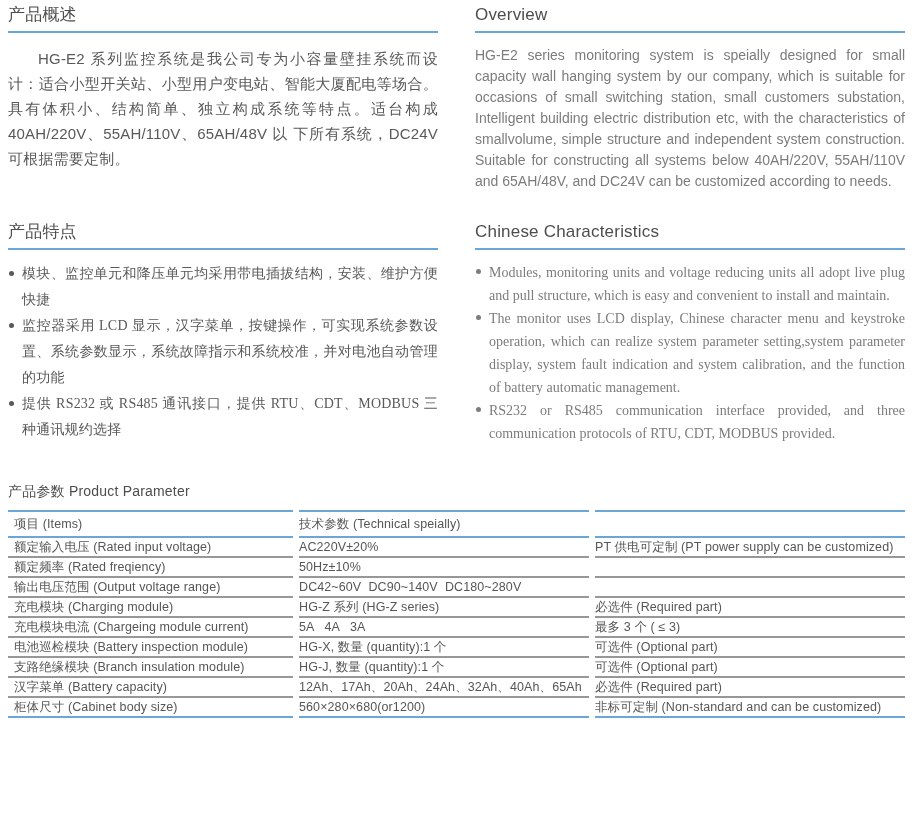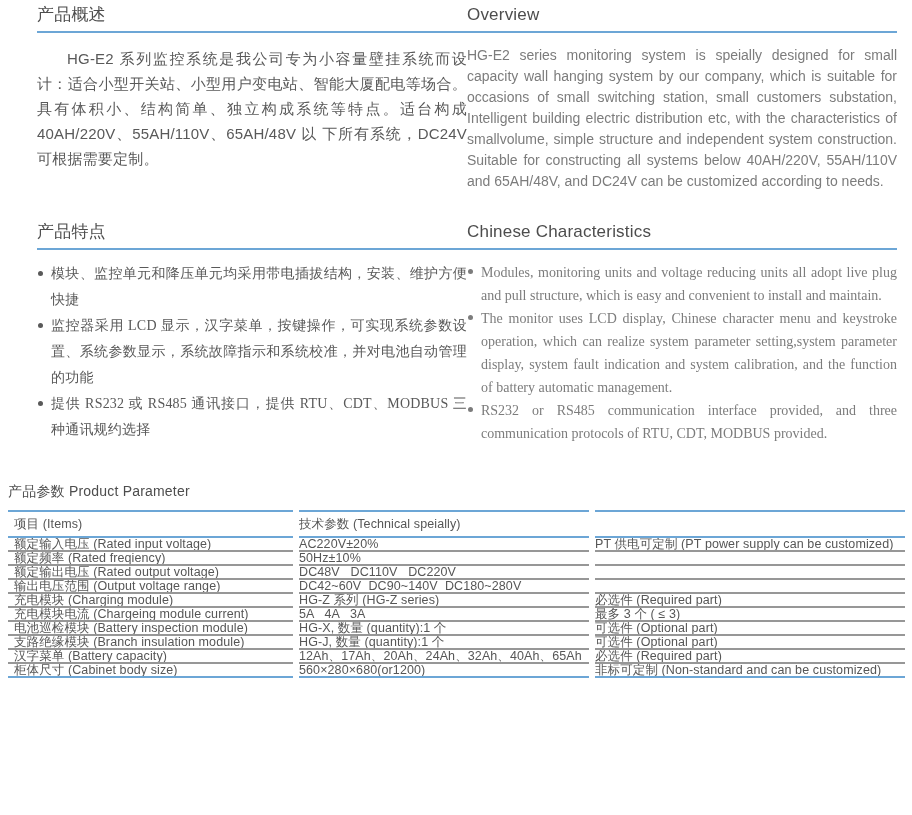--- a/index.html
+++ b/index.html
@@ -10,21 +10,21 @@
     --divider-gray:#979797;
     --background:#ffffff;
   }
   html,body{margin:0;padding:0;}
   body{
     width:912px;height:815px;background:var(--background);
     font-family:"Liberation Sans","DejaVu Sans",sans-serif;
     -webkit-font-smoothing:antialiased;
   }
   .page{box-sizing:border-box;width:912px;height:815px;padding:4px 7px 0 8px;overflow:hidden;}
-  .cols{display:flex;justify-content:flex-start;align-items:flex-start;margin-left:29px;}
+  .cols{display:flex;justify-content:space-between;align-items:flex-start;}
   .col{width:430px;}
   h2.sec{
     margin:0;font-size:17px;font-weight:400;color:var(--heading-text);
     line-height:22px;padding:0 0 5px 0;border-bottom:2px solid var(--accent);
     letter-spacing:.2px;
   }
   .cn-para{
     margin:13px 0 0;font-size:15px;line-height:25px;color:var(--body-text);
     text-align:justify;text-indent:2em;letter-spacing:.2px;
   }
@@ -41,21 +41,21 @@
   }
   .blt-cn li{font-size:14px;line-height:26px;color:var(--body-text);text-align:justify;letter-spacing:.2px;}
   .blt-cn .dot{color:var(--body-text);} .blt-cn .dot::after{top:10px;}
   .blt-en li{font-size:14px;line-height:23px;color:var(--muted-text);text-align:justify;}
   .blt-en .dot{color:var(--muted-text);} .blt-en .dot::after{top:8px;}
   .blt-txt{flex:1;}
   .row-mid{margin-top:29px;}
   .params{margin-top:35px;}
   h2.ptitle{margin:0 0 5px 0;font-size:14px;font-weight:400;color:var(--heading-text);line-height:22px;letter-spacing:.2px;}
   .ptable{width:897px;}
-  .prow{display:grid;grid-template-columns:285px 290px 1fr;column-gap:6px;height:14px;}
+  .prow{display:grid;grid-template-columns:285px 290px 1fr;column-gap:6px;height:20px;}
   .prow.phead{height:28px;margin-top:8px;}
   .pcell{
     box-sizing:border-box;height:100%;display:flex;align-items:center;
     font-size:12.5px;color:#565656;border-bottom:2px solid var(--divider-gray);
     white-space:pre-wrap;overflow:hidden;letter-spacing:.1px;
   }
   .pcell.c1{padding-left:6px;}
   .phead .pcell{border-top:2px solid var(--accent);border-bottom:2px solid var(--accent);}
   .prow.plast .pcell{border-bottom:2px solid var(--accent);}
 </style>
@@ -124,25 +124,20 @@
         <div class="pcell c1">额定输入电压 (Rated input voltage)</div>
         <div class="pcell c2">AC220V±20%</div>
         <div class="pcell c3">PT 供电可定制 (PT power supply can be customized)</div>
       </div>
       <div class="prow">
         <div class="pcell c1">额定频率 (Rated freqiency)</div>
         <div class="pcell c2">50Hz±10%</div>
         <div class="pcell c3"></div>
       </div>
       <div class="prow">
-        <div class="pcell c1">额定输出电压 (Rated output voltage)</div>
-        <div class="pcell c2">DC48V   DC110V   DC220V</div>
-        <div class="pcell c3"></div>
-      </div>
-      <div class="prow">
         <div class="pcell c1">输出电压范围 (Output voltage range)</div>
         <div class="pcell c2">DC42~60V  DC90~140V  DC180~280V</div>
         <div class="pcell c3"></div>
       </div>
       <div class="prow">
         <div class="pcell c1">充电模块 (Charging module)</div>
         <div class="pcell c2">HG-Z 系列 (HG-Z series)</div>
         <div class="pcell c3">必选件 (Required part)</div>
       </div>
       <div class="prow">

